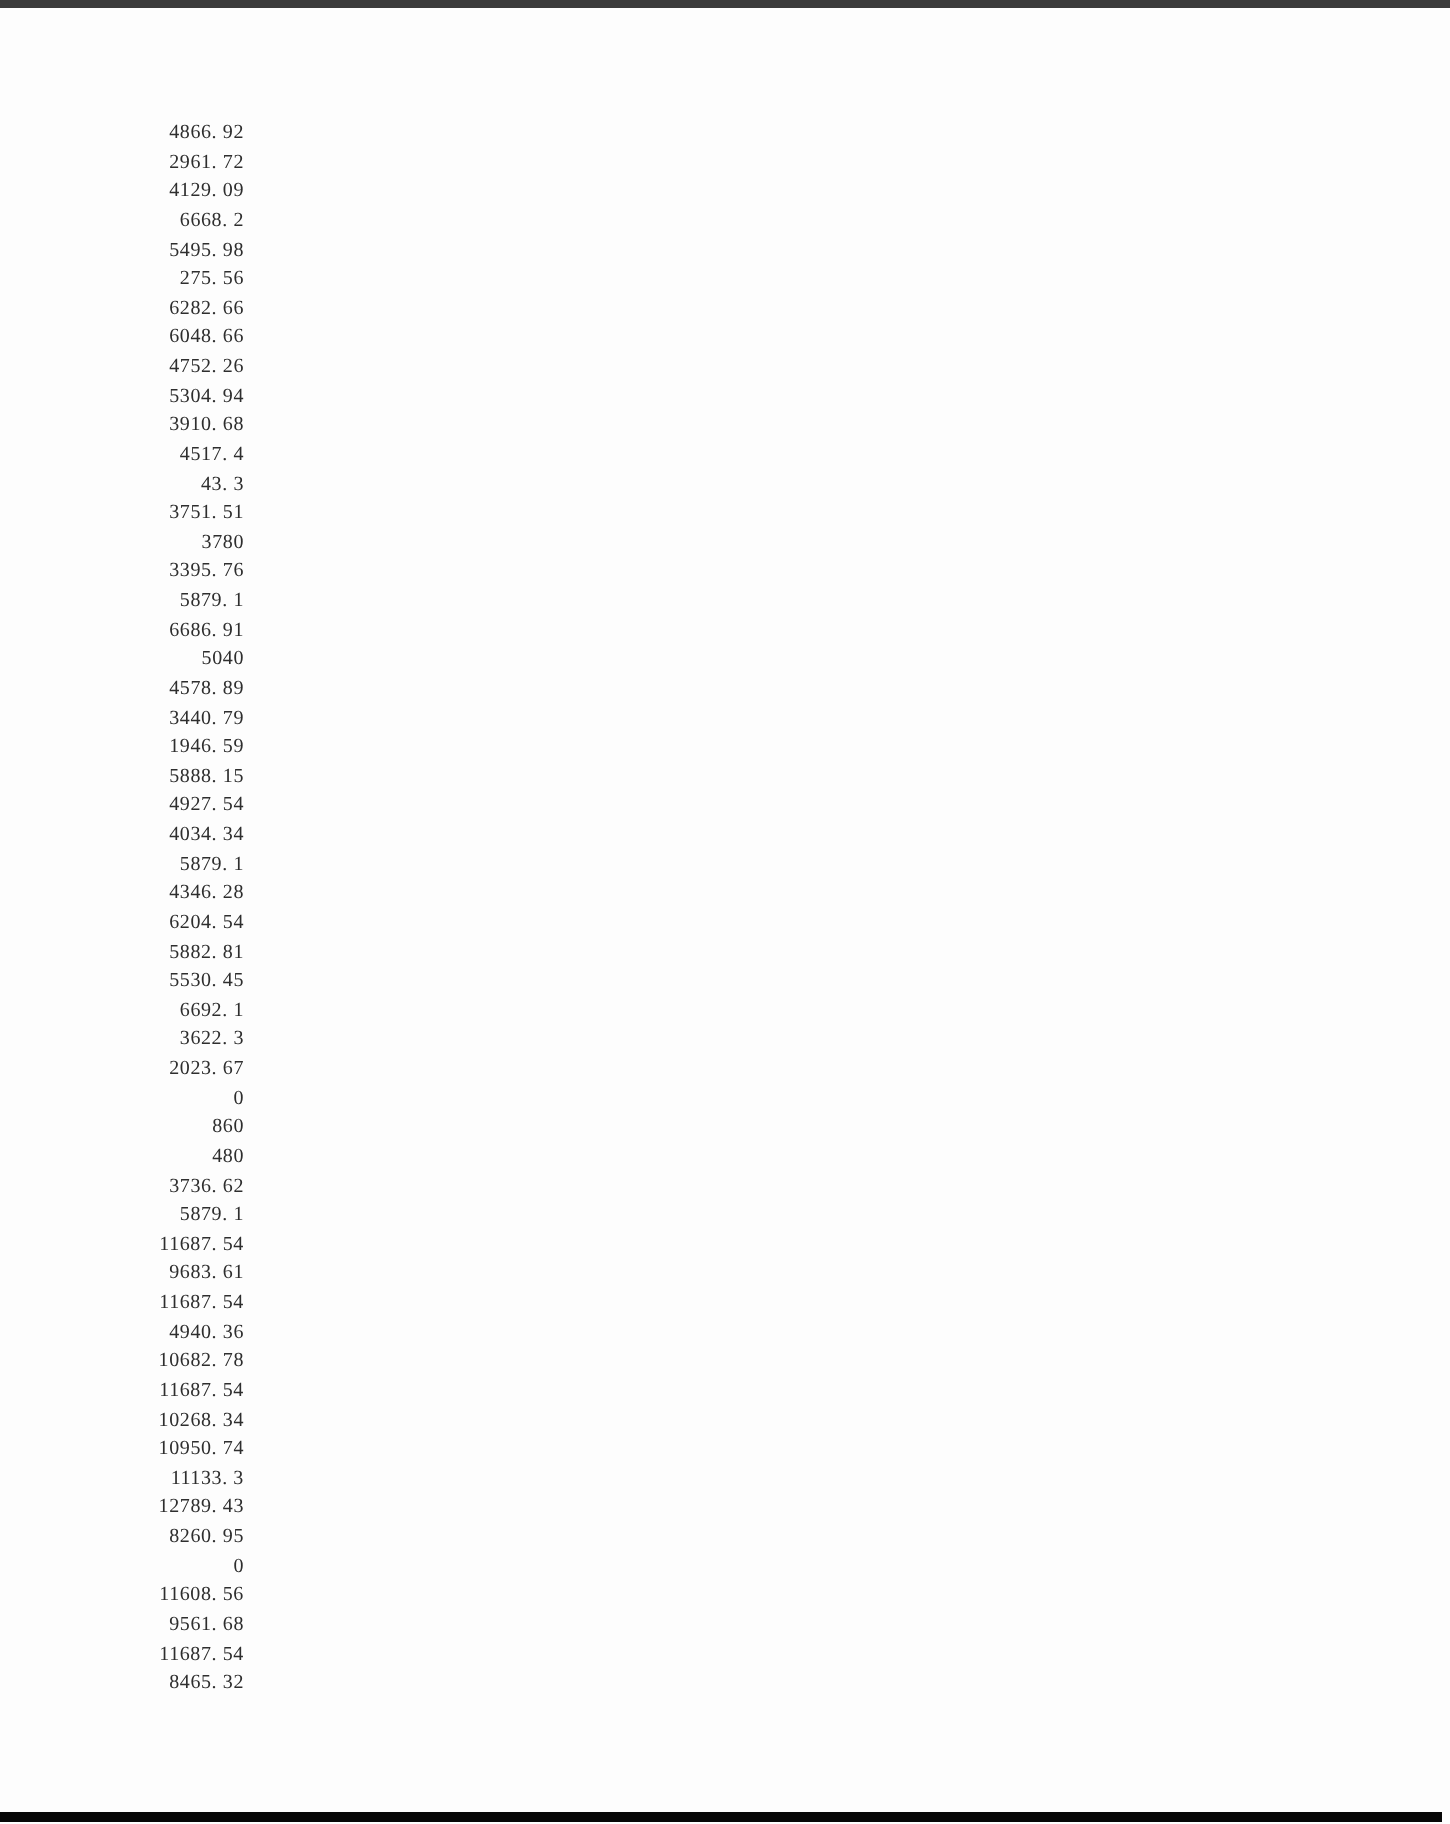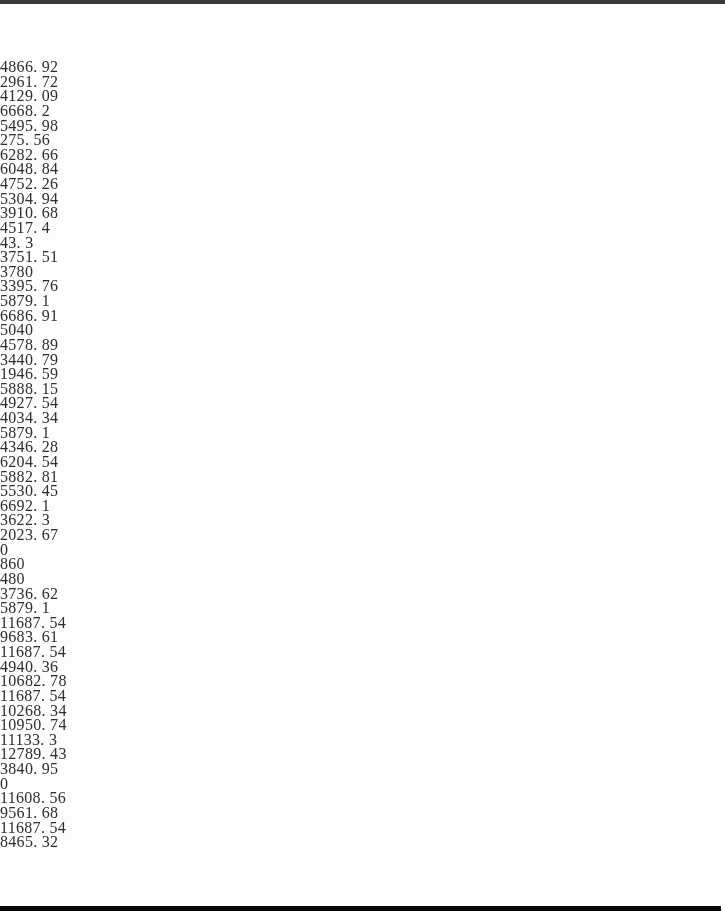--- a/index.html
+++ b/index.html
@@ -28,23 +28,23 @@
     left: 0;
     width: 721px;
     height: 5px;
     background: #070707;
   }
   .num-col {
     position: absolute;
     top: 60px;
     left: 0;
     width: 122px;
-    text-align: left;
+    text-align: right;
     color: #2e2e2e;
-    font-size: 16px;
+    font-size: 10px;
     font-family: "Liberation Serif", "DejaVu Serif", serif;
   }
   .num-row {
     height: 14.64px;
     line-height: 14.64px;
     white-space: pre;
     letter-spacing: 0.3px;
   }
 </style>
 </head>
@@ -54,21 +54,21 @@
 
 <div class="num-col">
 
 <div class="num-row">4866. 92</div>
     <div class="num-row">2961. 72</div>
     <div class="num-row">4129. 09</div>
     <div class="num-row">6668. 2</div>
     <div class="num-row">5495. 98</div>
     <div class="num-row">275. 56</div>
     <div class="num-row">6282. 66</div>
-    <div class="num-row">6048. 84</div>
+    <div class="num-row">6048. 66</div>
     <div class="num-row">4752. 26</div>
     <div class="num-row">5304. 94</div>
     <div class="num-row">3910. 68</div>
     <div class="num-row">4517. 4</div>
     <div class="num-row">43. 3</div>
     <div class="num-row">3751. 51</div>
     <div class="num-row">3780</div>
     <div class="num-row">3395. 76</div>
     <div class="num-row">5879. 1</div>
     <div class="num-row">6686. 91</div>
@@ -95,21 +95,21 @@
     <div class="num-row">11687. 54</div>
     <div class="num-row">9683. 61</div>
     <div class="num-row">11687. 54</div>
     <div class="num-row">4940. 36</div>
     <div class="num-row">10682. 78</div>
     <div class="num-row">11687. 54</div>
     <div class="num-row">10268. 34</div>
     <div class="num-row">10950. 74</div>
     <div class="num-row">11133. 3</div>
     <div class="num-row">12789. 43</div>
-    <div class="num-row">3840. 95</div>
+    <div class="num-row">8260. 95</div>
     <div class="num-row">0</div>
     <div class="num-row">11608. 56</div>
     <div class="num-row">9561. 68</div>
     <div class="num-row">11687. 54</div>
     <div class="num-row">8465. 32</div>
   </div>
 
 <div class="bottom-bar"></div>
 
 </body></html>

